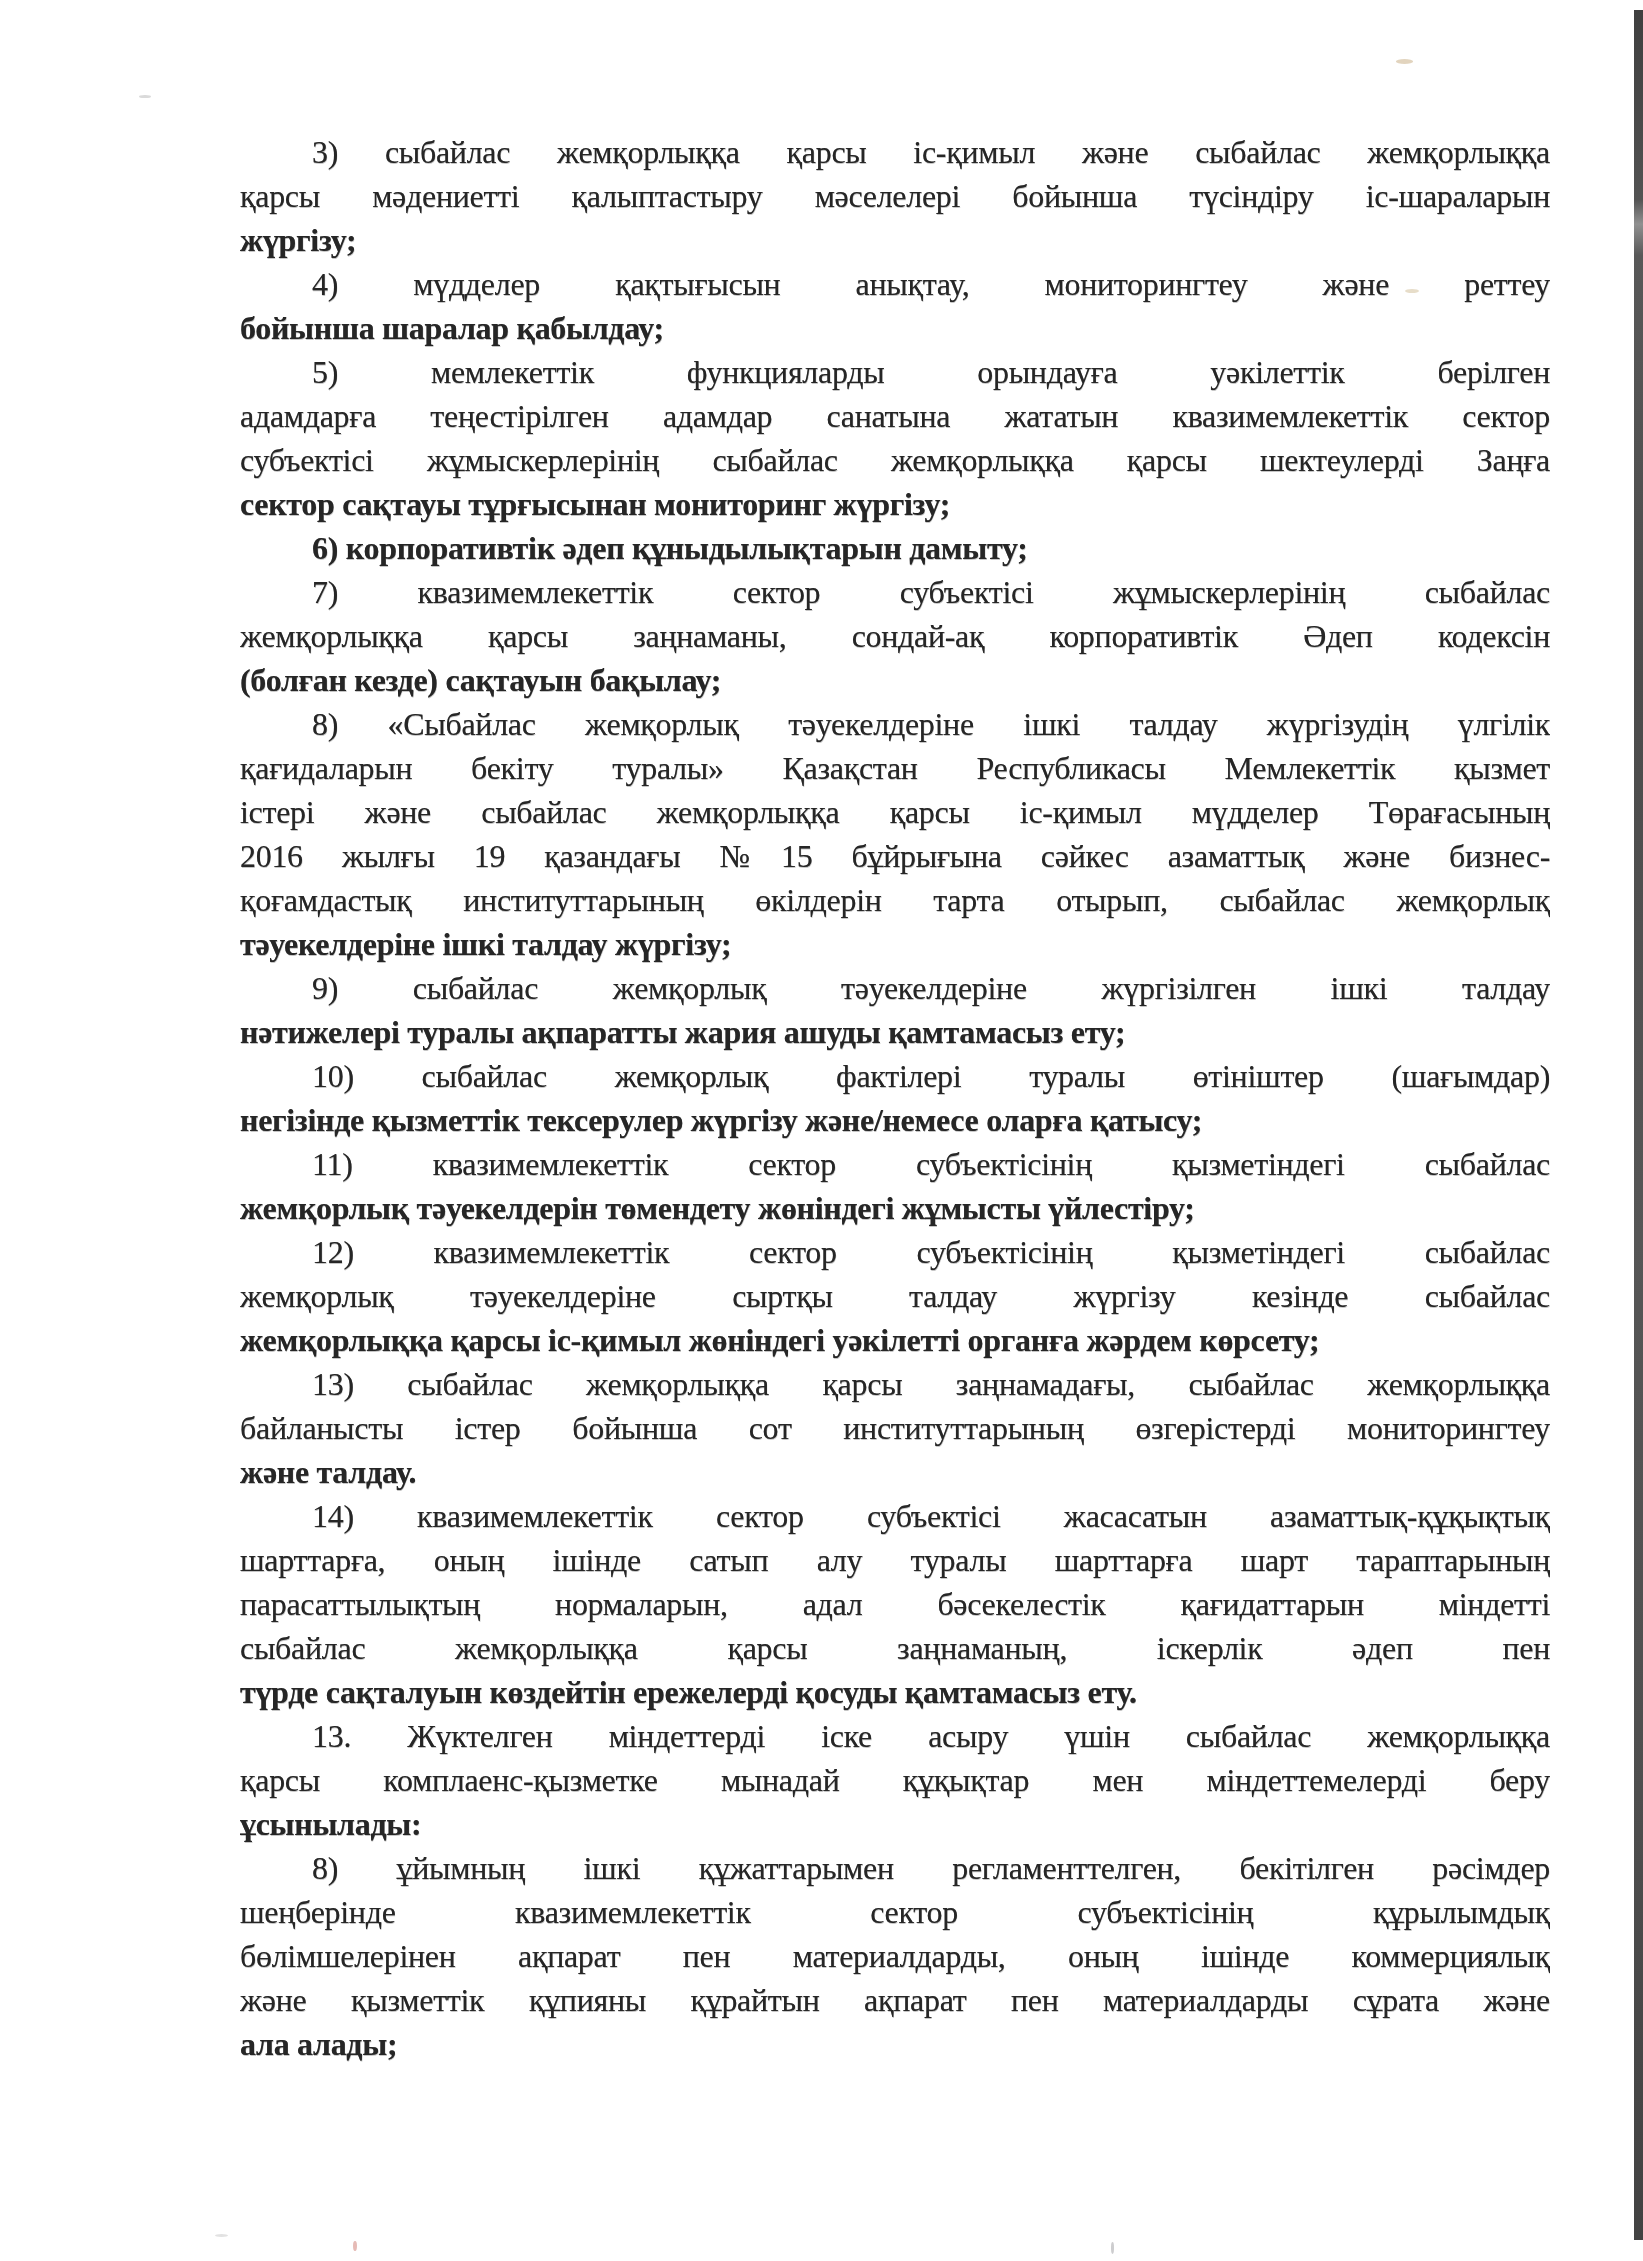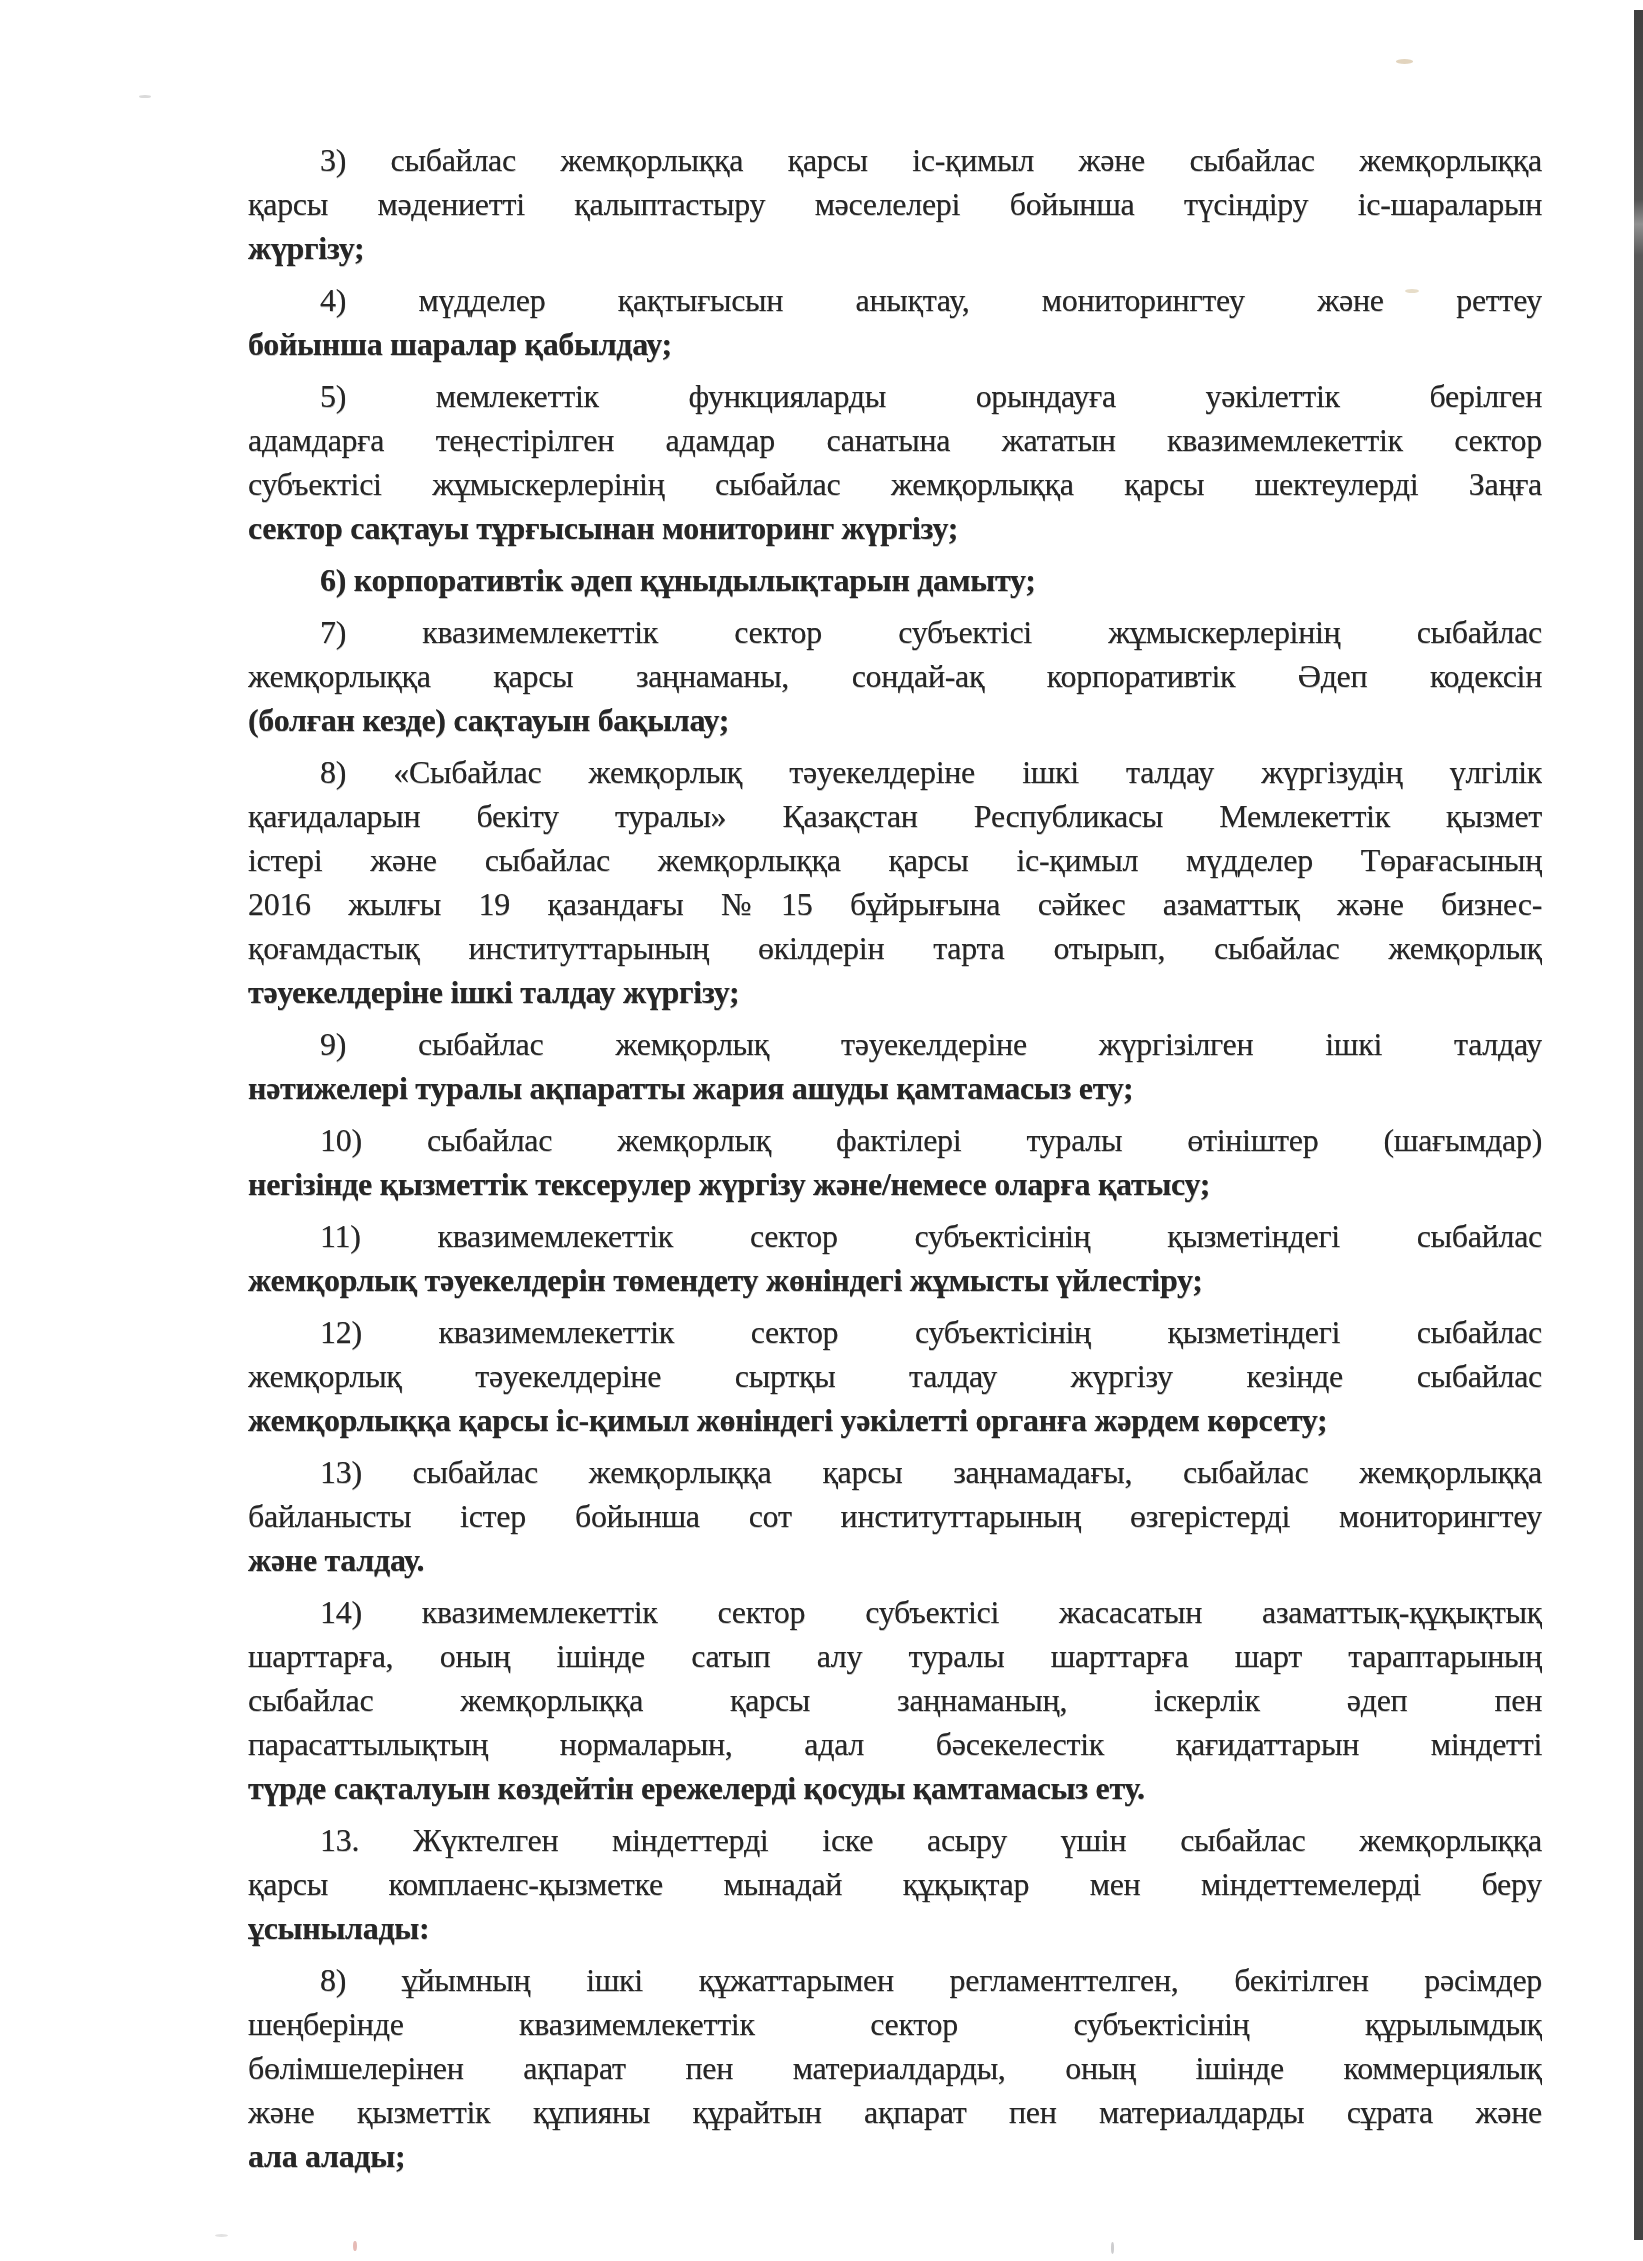--- a/index.html
+++ b/index.html
@@ -35,21 +35,21 @@
     position: absolute;
     left: 240px;
     top: 130px;
     width: 1310px;
     font-size: 32px;
     line-height: 44px;
     letter-spacing: -0.3px;
     color: #262626;
     text-shadow: 0 0 0.6px rgba(45,45,45,0.45), 0.4px 0.5px 0.3px rgba(90,90,90,0.35);
   }
-  .paragraph { margin: 8px; }
+  .paragraph { margin: 0; }
   .line {
     text-align: justify;
     text-align-last: justify;
     overflow: hidden;
     white-space: normal;
   }
   .line.first { text-indent: 72px; }
   .line.last  { text-align-last: left; font-weight: bold; }
   
   .speck {
@@ -118,22 +118,22 @@
         <div class="line last">жемқорлыққа қарсы іс-қимыл жөніндегі уәкілетті органға жәрдем көрсету;</div>
       </div>
       <div class="paragraph">
         <div class="line first">13) сыбайлас жемқорлыққа қарсы заңнамадағы, сыбайлас жемқорлыққа</div>
         <div class="line">байланысты істер бойынша сот институттарының өзгерістерді мониторингтеу</div>
         <div class="line last">және талдау.</div>
       </div>
       <div class="paragraph">
         <div class="line first">14) квазимемлекеттік сектор субъектісі жасасатын азаматтық-құқықтық</div>
         <div class="line">шарттарға, оның ішінде сатып алу туралы шарттарға шарт тараптарының</div>
+        <div class="line">парасаттылықтың нормаларын, адал бәсекелестік қағидаттарын міндетті</div>
         <div class="line">сыбайлас жемқорлыққа қарсы заңнаманың, іскерлік әдеп пен</div>
-        <div class="line">парасаттылықтың нормаларын, адал бәсекелестік қағидаттарын міндетті</div>
         <div class="line last">түрде сақталуын көздейтін ережелерді қосуды қамтамасыз ету.</div>
       </div>
       <div class="paragraph">
         <div class="line first">13. Жүктелген міндеттерді іске асыру үшін сыбайлас жемқорлыққа</div>
         <div class="line">қарсы комплаенс-қызметке мынадай құқықтар мен міндеттемелерді беру</div>
         <div class="line last">ұсынылады:</div>
       </div>
       <div class="paragraph">
         <div class="line first">8) ұйымның ішкі құжаттарымен регламенттелген, бекітілген рәсімдер</div>
         <div class="line">шеңберінде квазимемлекеттік сектор субъектісінің құрылымдық</div>

